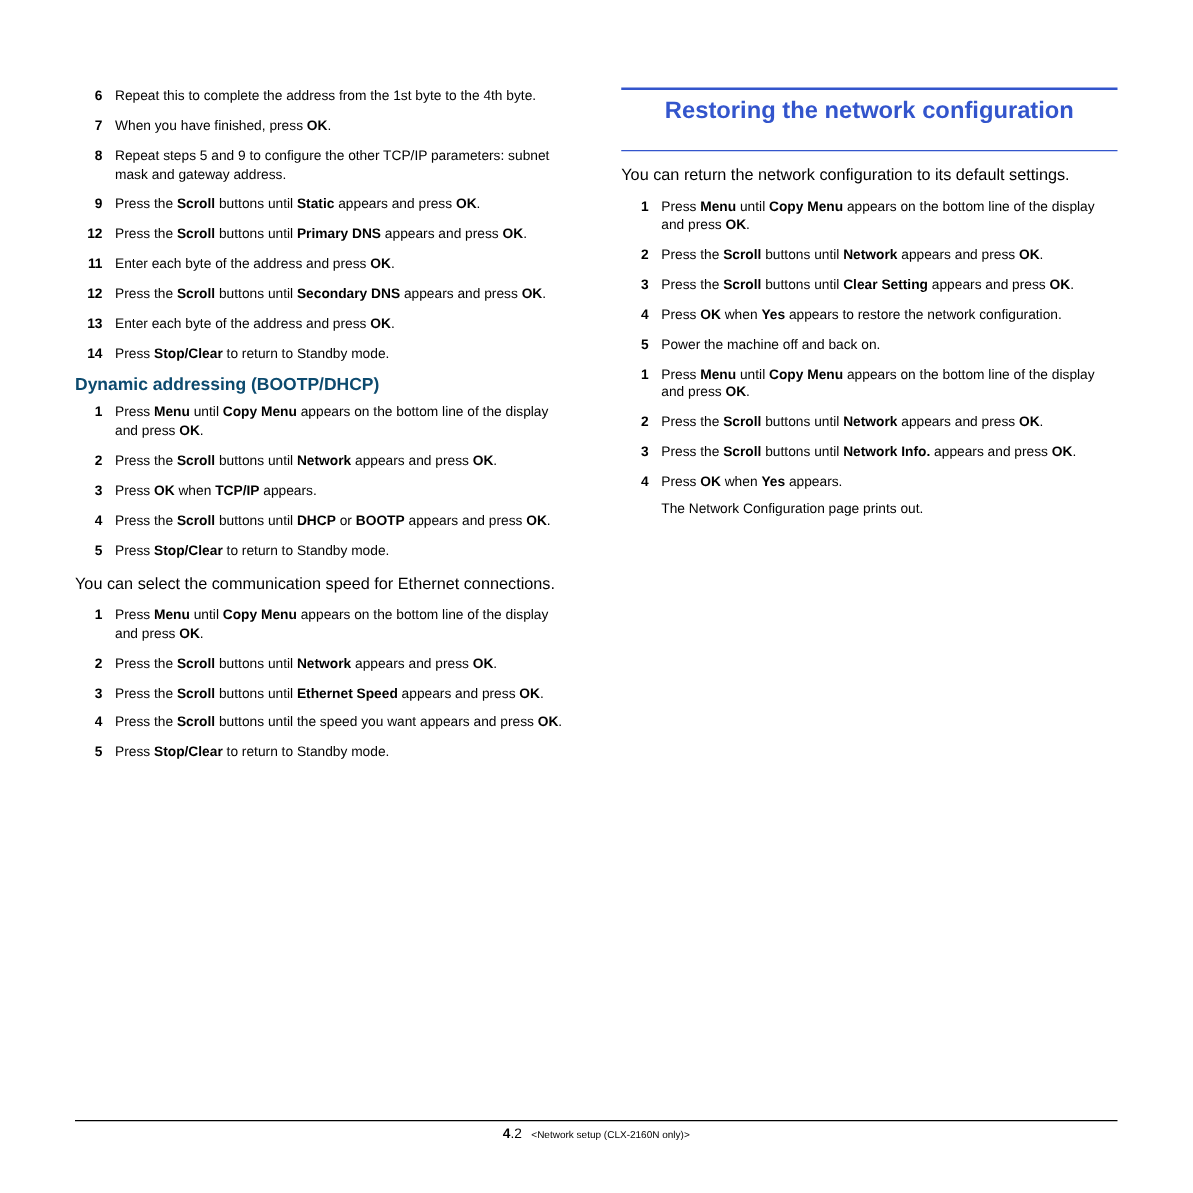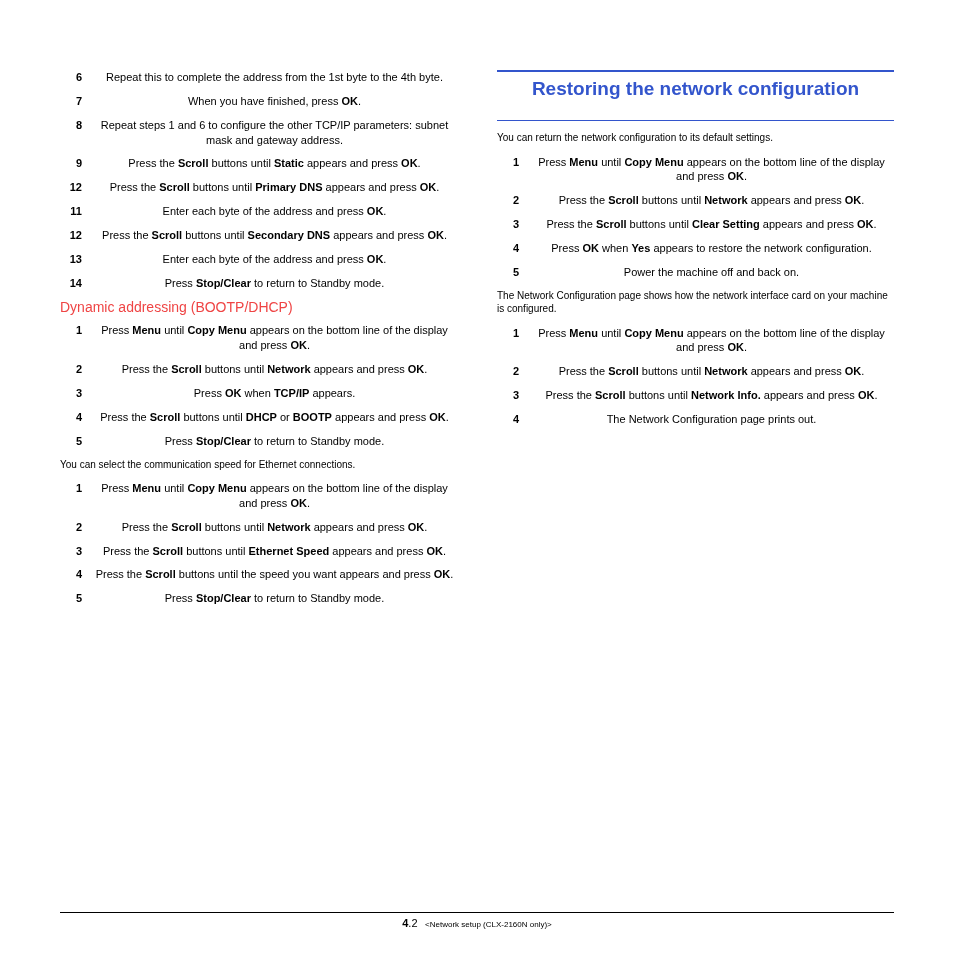--- a/index.html
+++ b/index.html
@@ -41,49 +41,49 @@
     font-weight: bold;
     text-align: right;
     padding-right: 10px;
   }
   .step-text {
     flex: 1;
   }
   .step-text p {
     margin: 0 0 6px 0;
   }
-  .step-text p:last-child { margin-bottom: 0; text-align: center; }
+  .step-text p:last-child { margin-bottom: 0; }
   .sub-heading {
-    color: #ef4444;
+    color: #0c4a6e;
     font-size: 14px;
-    font-weight: normal;
+    font-weight: bold;
     margin: 2px 0 8px 0;
   }
   .section-heading {
     color: #3355cc;
     font-size: 19px;
     font-weight: bold;
     text-align: center;
     border-top: 2px solid #3355cc;
     border-bottom: 1px solid #3355cc;
     padding: 6px 0 20px 0;
     margin: 22px 0 10px 0;
   }
   .section-heading.first-right {
     margin-top: 0;
   }
   .intro {
-    font-size: 10px;
+    font-size: 13px;
     line-height: 1.35;
     margin: 0 0 10px 0;
   }
   b { font-weight: bold; }
   .footer {
     position: absolute;
-    bottom: 25px;
+    bottom: 41px;
     left: 60px;
     right: 60px;
     border-top: 1px solid #000;
     text-align: center;
     padding-top: 4px;
     font-size: 9px;
   }
   .footer .pg {
     font-size: 11px;
     font-weight: bold;
@@ -111,21 +111,21 @@
           </li>
           <li class="step-item">
             <div class="step-num">7</div>
             <div class="step-text">
               <p>When you have finished, press <b>OK</b>.</p>
             </div>
           </li>
           <li class="step-item">
             <div class="step-num">8</div>
             <div class="step-text">
-              <p>Repeat steps 1 and 6 to configure the other TCP/IP parameters: subnet mask and gateway address.</p>
+              <p>Repeat steps 5 and 9 to configure the other TCP/IP parameters: subnet mask and gateway address.</p>
             </div>
           </li>
           <li class="step-item">
             <div class="step-num">9</div>
             <div class="step-text">
               <p>Press the <b>Scroll</b> buttons until <b>Static</b> appears and press <b>OK</b>.</p>
             </div>
           </li>
           <li class="step-item">
             <div class="step-num">12</div>
@@ -257,21 +257,20 @@
             </div>
           </li>
           <li class="step-item">
             <div class="step-num">5</div>
             <div class="step-text">
               <p>Power the machine off and back on.</p>
             </div>
           </li>
         </ol>
 
-      <p class="intro">The Network Configuration page shows how the network interface card on your machine is configured.</p>
       <ol class="step-list">
           <li class="step-item">
             <div class="step-num">1</div>
             <div class="step-text">
               <p>Press <b>Menu</b> until <b>Copy Menu</b> appears on the bottom line of the display and press <b>OK</b>.</p>
             </div>
           </li>
           <li class="step-item">
             <div class="step-num">2</div>
             <div class="step-text">
@@ -280,20 +279,21 @@
           </li>
           <li class="step-item">
             <div class="step-num">3</div>
             <div class="step-text">
               <p>Press the <b>Scroll</b> buttons until <b>Network Info.</b> appears and press <b>OK</b>.</p>
             </div>
           </li>
           <li class="step-item">
             <div class="step-num">4</div>
             <div class="step-text">
+              <p>Press <b>OK</b> when <b>Yes</b> appears.</p>
               <p>The Network Configuration page prints out.</p>
             </div>
           </li>
         </ol>
     </div>
 
   </div>
 
   <div class="footer">
     <span class="pg">4</span><span class="pg2">.2</span>

